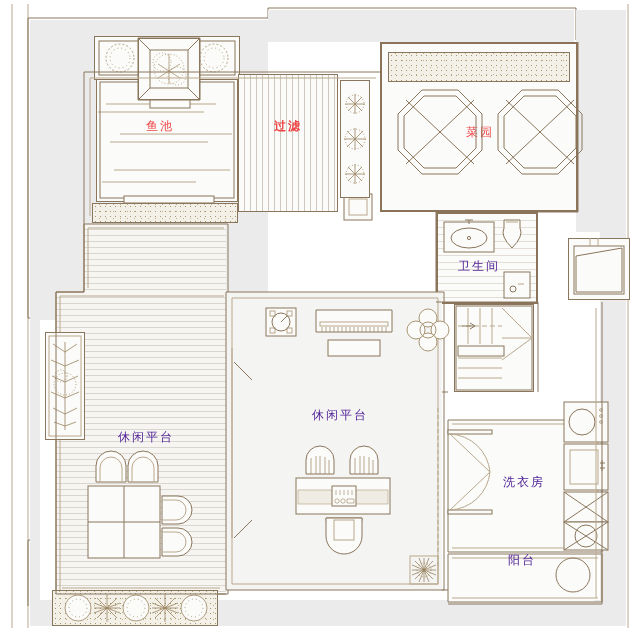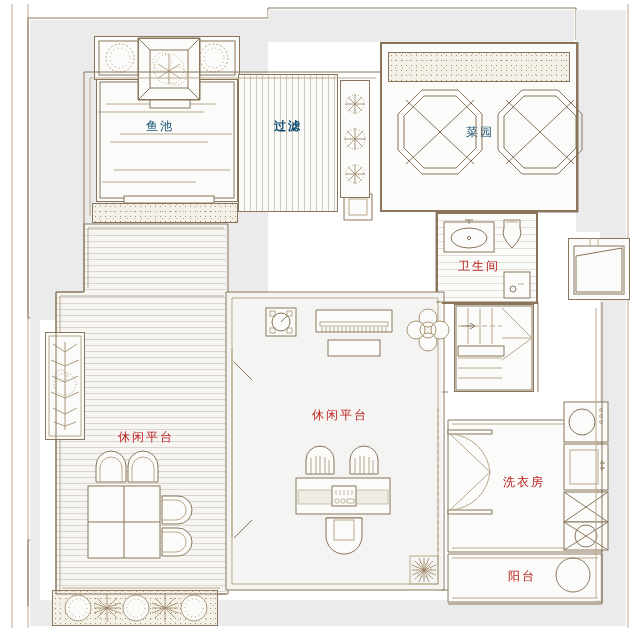--- a/index.html
+++ b/index.html
@@ -36,24 +36,24 @@
   
   .gravel{
     background-color:#f3f0e8;
     background-image:
       radial-gradient(#a8946f 0.6px, transparent 0.7px),
       radial-gradient(#bfae8c 0.6px, transparent 0.7px);
     background-size:5px 5px,7px 7px;
     background-position:0 0,3px 4px;
   }
   .label{
-    position:absolute;color:#b91c1c;font-size:12px;letter-spacing:2px;
+    position:absolute;color:#4c1d95;font-size:12px;letter-spacing:2px;
     white-space:nowrap;font-family:"DejaVu Sans","Liberation Sans",sans-serif;
   }
-  .label.brown{color:#0c4a6e;}
+  .label.brown{color:#ef4444;}
   svg{display:block;overflow:visible;}
   .stk{fill:none;stroke:#8a765c;stroke-width:1;}
   .stk-l{fill:none;stroke:#b9a88c;stroke-width:1;}
   .stk-f{fill:#fbfbf9;stroke:#8a765c;stroke-width:1;}
 </style>
 </head>
 <body>
 
 <div id="plan">
 
@@ -362,21 +362,21 @@
     <rect class="stk-f" x="2" y="122" width="44" height="28"></rect>
     <path class="stk" d="M2 122 L46 150 M46 122 L2 150"></path>
     <circle class="stk" cx="24" cy="136" r="11"></circle>
   </svg>
 
   <div class="abs fill-white" style="left:448px;top:556px;width:146px;height:46px;"></div>
   <svg class="abs" style="left:444px;top:550px;" width="162" height="56">
     <path class="stk" stroke-width="2" d="M4 4 L158 4 L158 52 L4 52 Z"></path>
     <path class="stk-l" d="M8 8 L154 8 M8 48 L154 48"></path>
   </svg>
-  <div class="label" style="left:508px;top:568px;">阳台</div>
+  <div class="label" style="left:508px;top:552px;">阳台</div>
   <svg class="abs" style="left:554px;top:556px;" width="42" height="42">
     <circle class="stk" cx="19" cy="19" r="17" fill="#fbfbf9"></circle>
   </svg>
 
   <svg class="abs" style="left:0;top:0;" width="640" height="632">
 
     <path class="stk" stroke-width="2" d="M84 222 L84 292 L56 292 L56 594 L226 594"></path>
 
     <path class="stk" stroke-width="2" d="M84 222 L84 72 L380 72"></path>
     <path class="stk-l" d="M90 216 L90 78 L376 78"></path>

